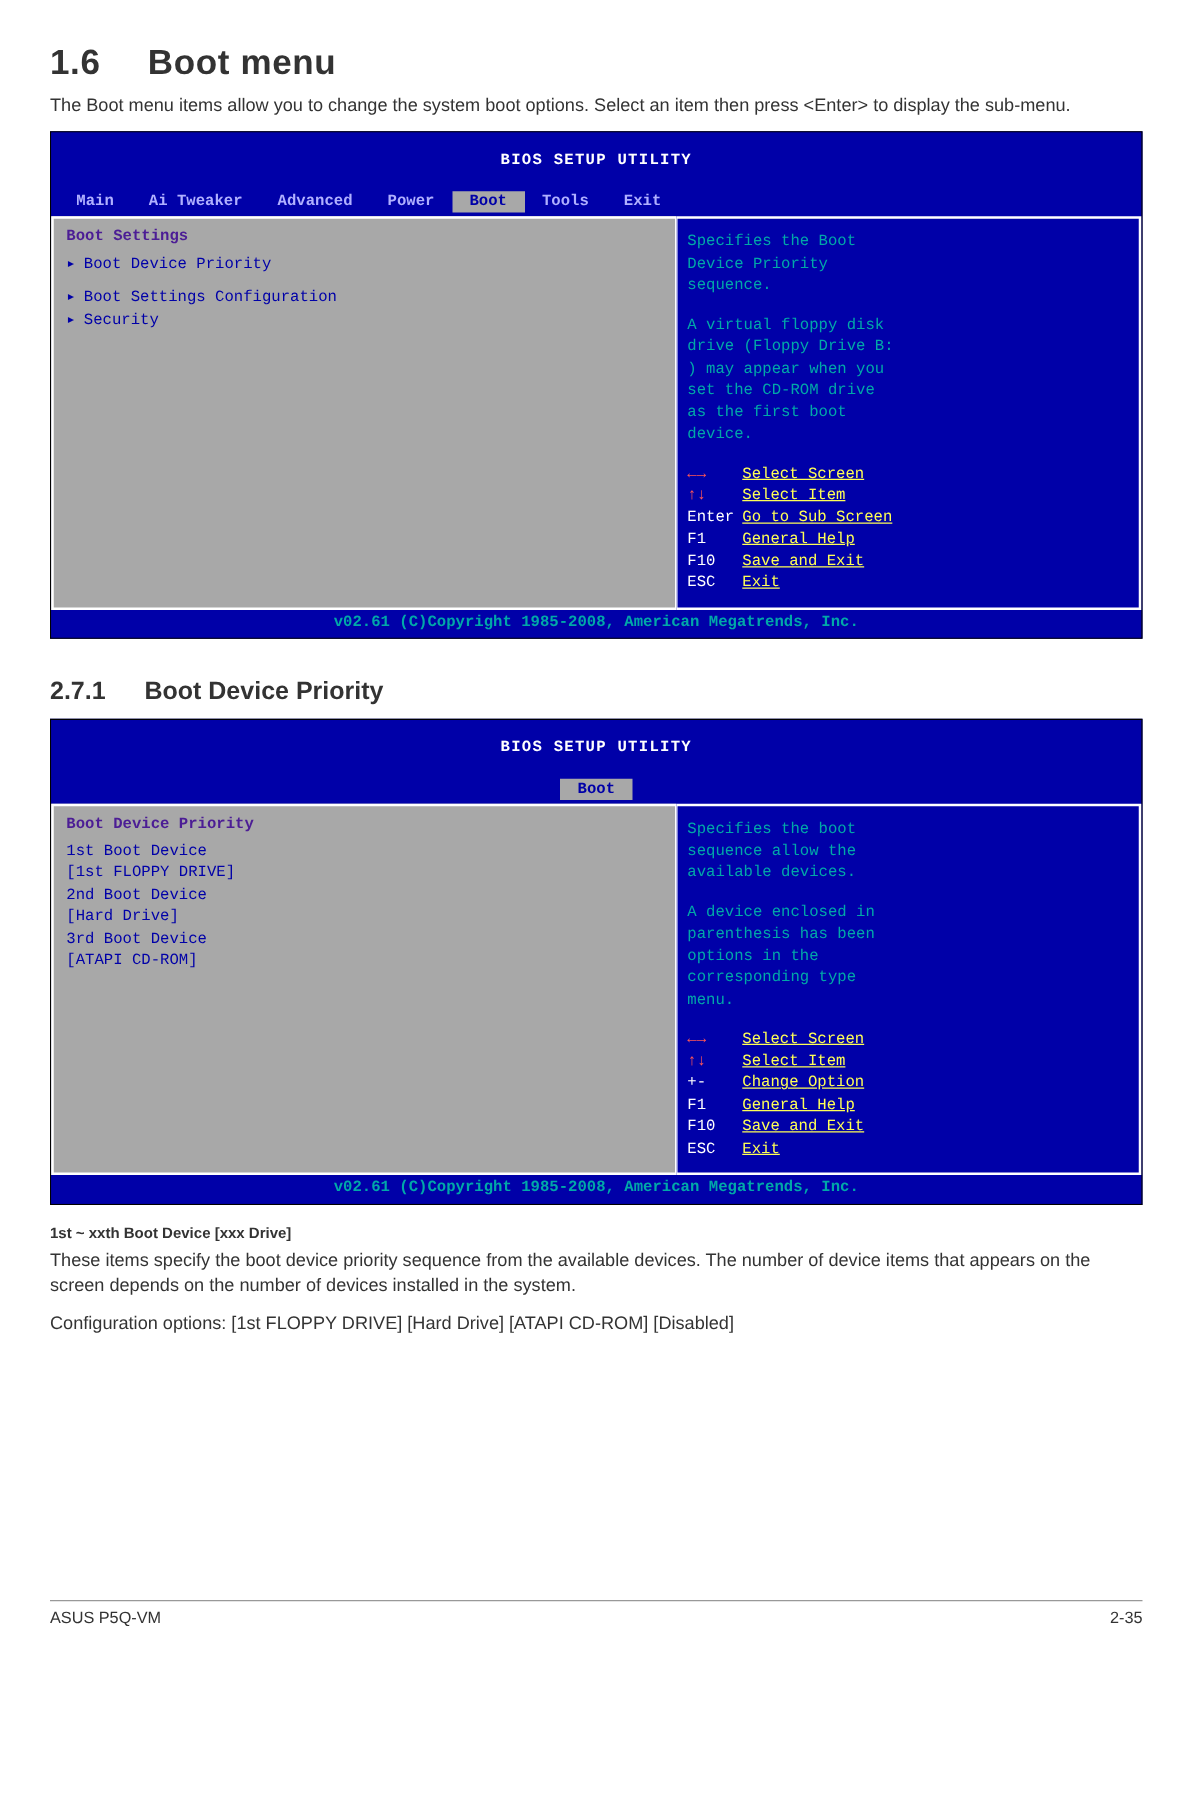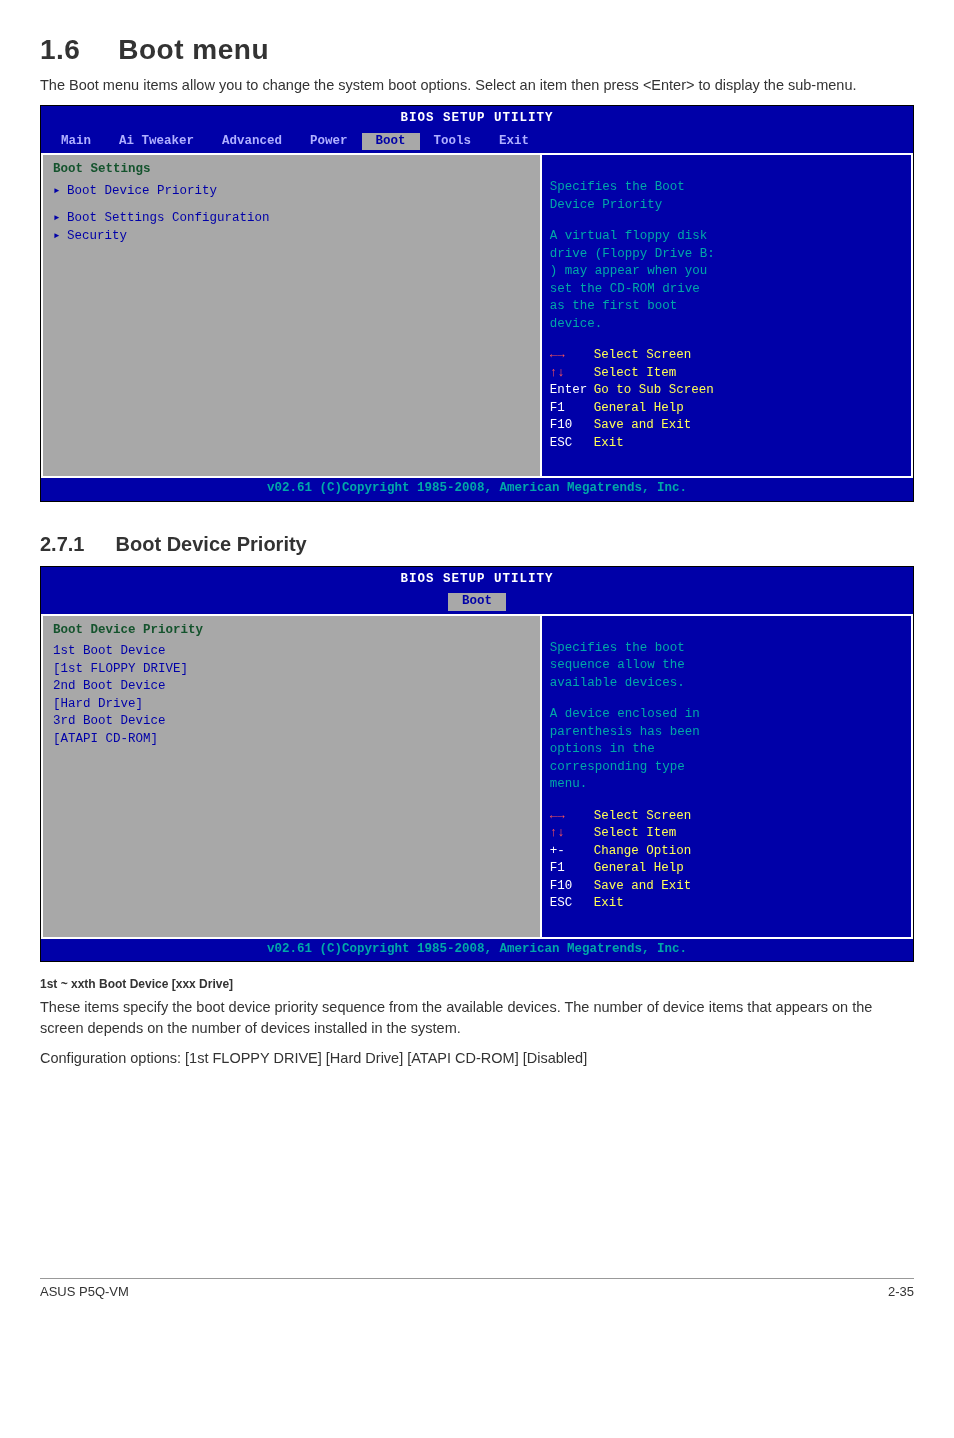--- a/index.html
+++ b/index.html
@@ -43,21 +43,21 @@
     font-size: 12.5px;
     background: var(--bios-blue);
     color: var(--bios-white);
     border: 1px solid #000;
     margin: 8px 0 12px 0;
   }
   .bios-title {
     text-align: center;
     color: var(--bios-white);
     background: var(--bios-blue);
-    padding: 4px 0;
+    padding: 14px 0;
     font-weight: bold;
     letter-spacing: 1px;
   }
   .bios-tabs {
     display: flex;
     background: var(--bios-blue);
     padding: 1px 6px 3px 6px;
     text-align: right;
   }
   .bios-tab {
@@ -83,46 +83,46 @@
     padding: 6px 10px 60px 10px;
     min-height: 230px;
     box-sizing: border-box;
   }
   .bios-right {
     flex: 1;
     background: var(--bios-blue);
     color: var(--bios-cyan);
     border: 2px solid #fff;
     border-left-width: 1px;
-    padding: 24px 8px;
+    padding: 10px 8px;
     box-sizing: border-box;
   }
   .bios-left .heading {
-    color: #14532d;
+    color: #4c1d95;
     font-weight: bold;
     margin-bottom: 4px;
   }
   .bios-left .item {
     color: var(--bios-blue);
     display: flex;
     align-items: baseline;
     margin: 0;
     padding: 0;
     white-space: pre;
   }
   .bios-left .item .arrow { color: var(--bios-blue); width: 14px; display:inline-block; }
   .bios-left .kv { display:flex;flex-direction:column; }
   .bios-left .kv .k { width: 190px; color: var(--bios-blue); }
   .bios-left .kv .v { color: var(--bios-blue); }
 
   .bios-right .help-line { color: var(--bios-cyan); }
   .bios-right .spacer { height: 14px; }
   .bios-right .key-row { display:flex; }
   .bios-right .key { color: var(--bios-white); width: 44px; }
-  .bios-right .desc { color: var(--bios-yellow); }
+  .bios-right .desc { color: var(--bios-yellow); text-decoration: underline; }
   .bios-right .arrows { color: var(--bios-red); width:44px; }
 
   .bios-footer {
     background: var(--bios-blue);
     color: var(--bios-cyan);
     text-align: center;
     padding: 2px 0 3px 0;
     font-weight: bold;
   }
 
@@ -161,20 +161,21 @@
     <div class="bios-left">
       <div class="heading">Boot Settings</div>
       <div class="item"><span class="arrow">▸</span><span>Boot Device Priority</span></div>
       <div style="height:10px"></div>
       <div class="item"><span class="arrow">▸</span><span>Boot Settings Configuration</span></div>
       <div class="item"><span class="arrow">▸</span><span>Security</span></div>
     </div>
     <div class="bios-right">
       <div class="help-line">Specifies the Boot</div>
       <div class="help-line">Device Priority</div>
+      <div class="help-line">sequence.</div>
       <div class="spacer"></div>
       <div class="help-line">A virtual floppy disk</div>
       <div class="help-line">drive (Floppy Drive B:</div>
       <div class="help-line">) may appear when you</div>
       <div class="help-line">set the CD-ROM drive</div>
       <div class="help-line">as the first boot</div>
       <div class="help-line">device.</div>
       <div class="spacer"></div>
       <div class="key-row">
           <span class="arrows">←→</span>

